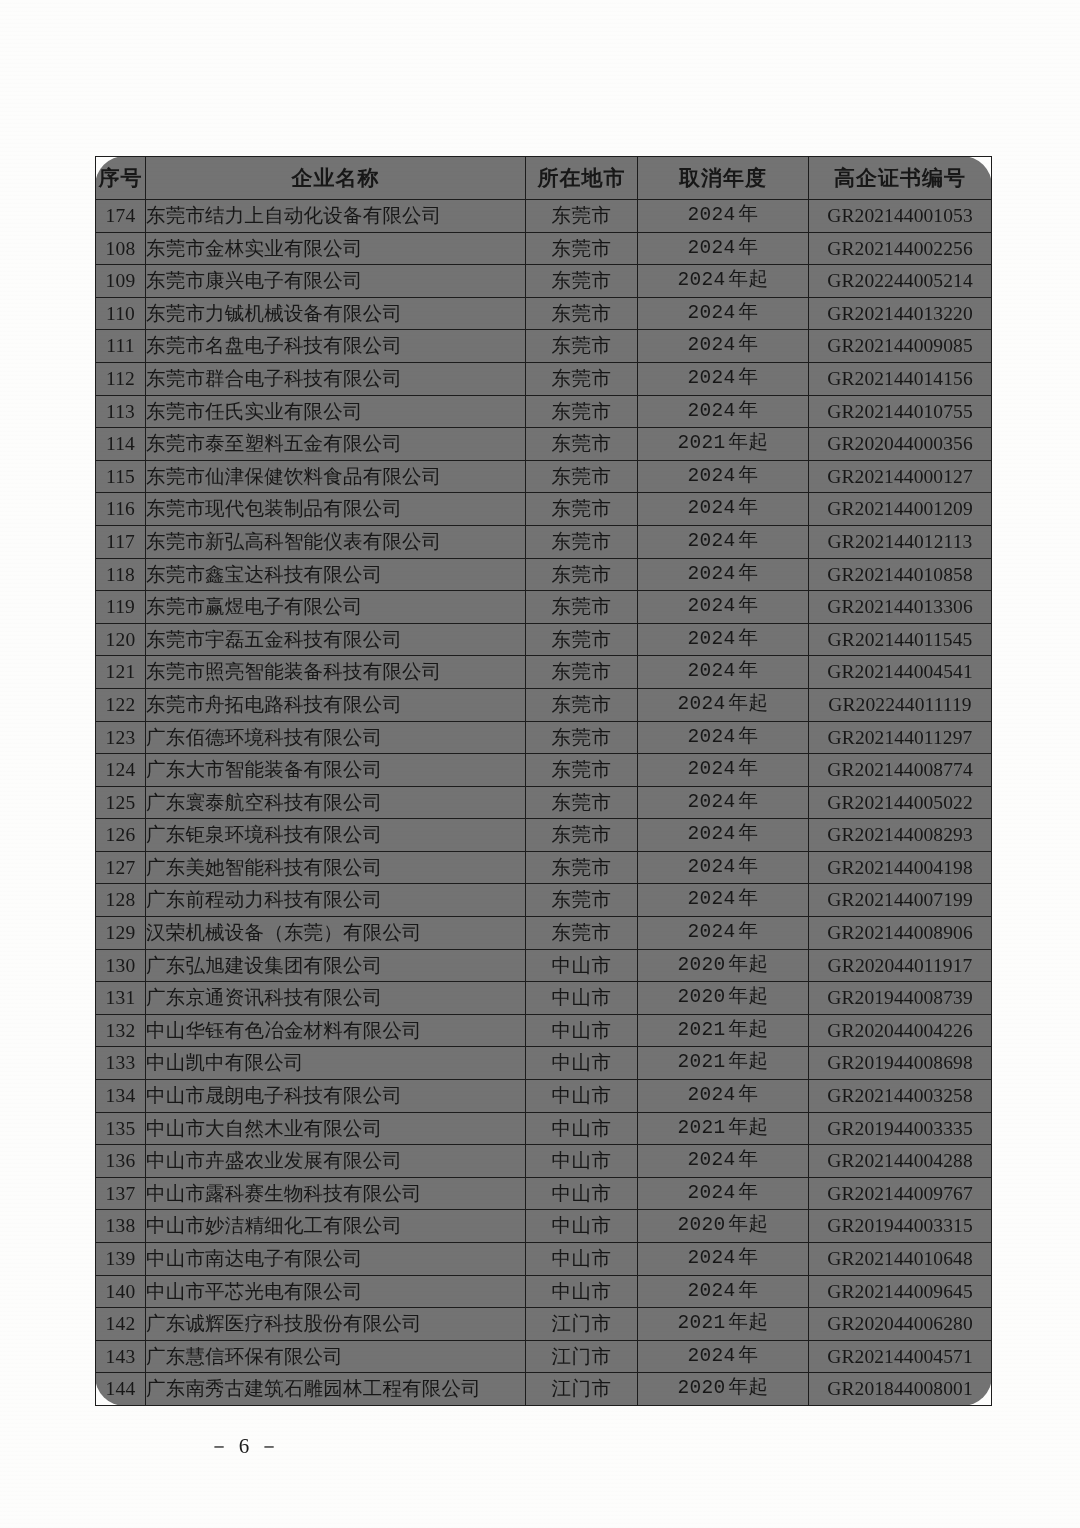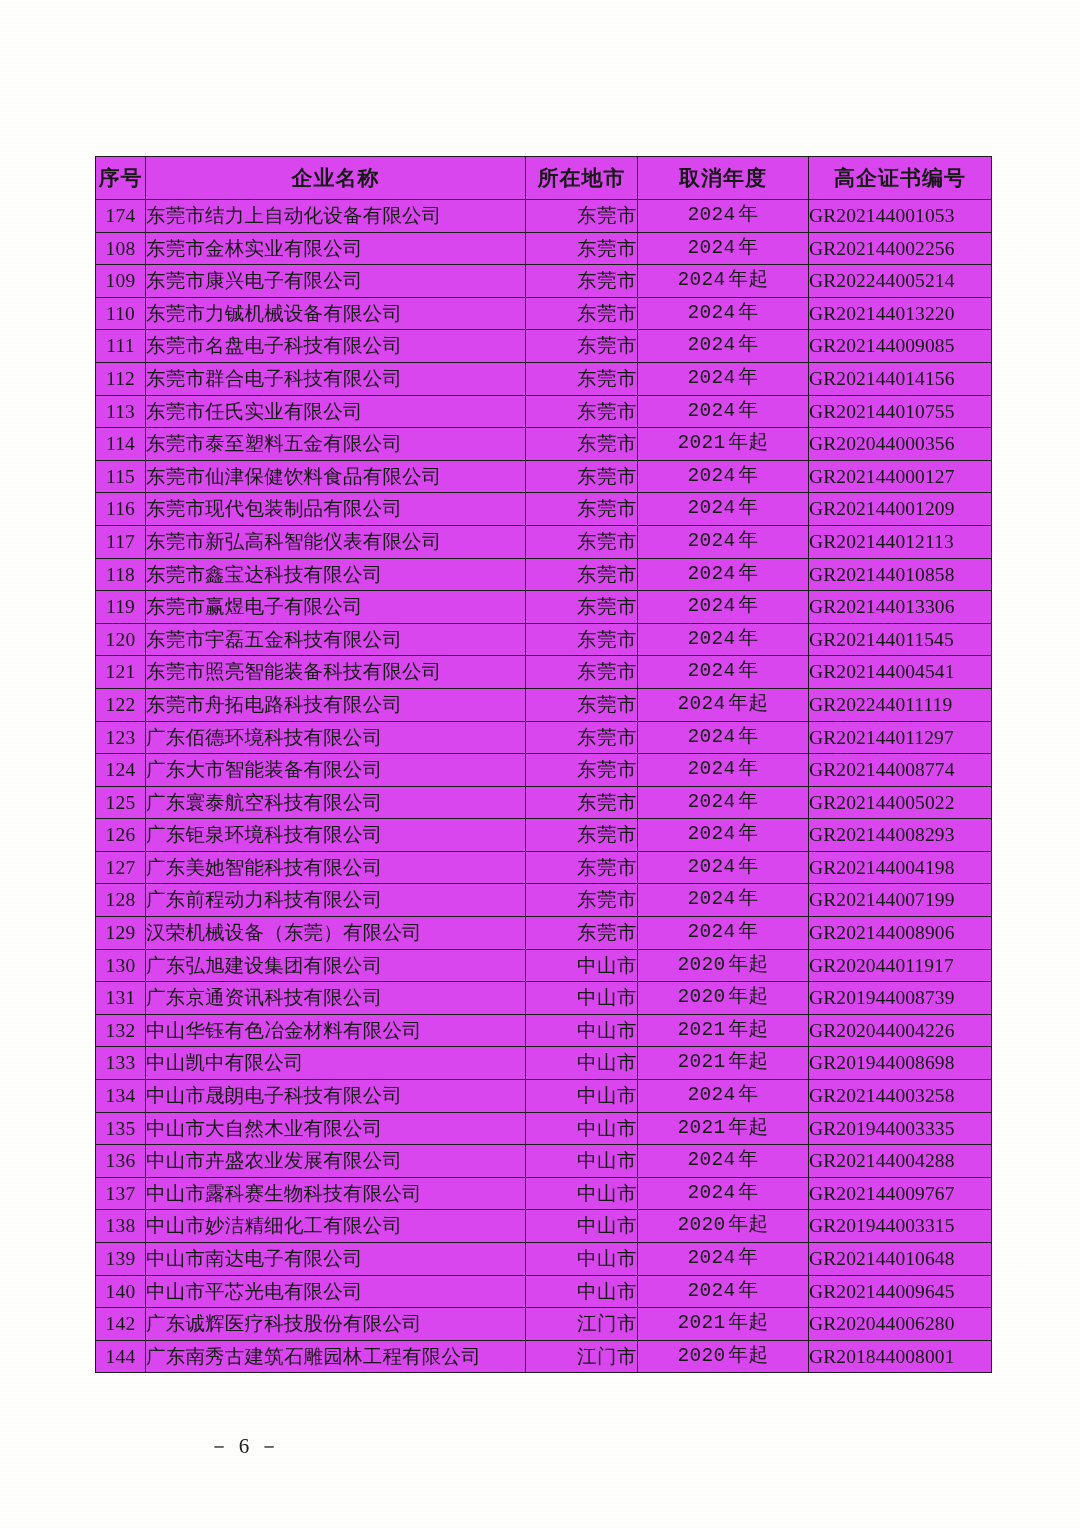--- a/index.html
+++ b/index.html
@@ -26,21 +26,22 @@
   .doc-table-wrap {
     position: absolute;
     left: 95px;
     top: 156px;
     width: 896px;
   }
   table.doc-table {
     border-collapse: collapse;
     width: 896px;
     table-layout: fixed;
-    background: #d946ef;
+    background: #737373;
+    border-radius: 30px;
   }
   table.doc-table col.c-seq    { width: 50px; }
   table.doc-table col.c-name   { width: 380px; }
   table.doc-table col.c-city   { width: 112px; }
   table.doc-table col.c-year   { width: 171px; }
   table.doc-table col.c-cert   { width: 183px; }
 
   table.doc-table th,
   table.doc-table td {
     border: 1px solid #1c1c1c;
@@ -71,37 +72,38 @@
     letter-spacing: 0.2px;
   }
   td.name {
     text-align: left;
     padding-left: 6px;
     font-size: 19.5px;
     letter-spacing: 0.2px;
     margin-top: 31px;
   }
   td.city {
-    text-align: right;
+    text-align: center;
     font-size: 19.5px;
     letter-spacing: 0.5px;
   }
   td.year {
     text-align: center;
     font-size: 19.5px;
     font-family: Liberation Mono, monospace;
   }
   td.year .num {
     letter-spacing: 0.3px;
   }
   td.year .unit {
     margin-left: 3px;
     letter-spacing: 0.5px;
   }
   td.cert {
+    text-align: center;
     font-size: 19.5px;
     letter-spacing: 0.1px;
     margin-left: 45px;
   }
   .page-footer {
     position: absolute;
     left: 95px;
     top: 1432px;
     width: 300px;
     text-align: center;
@@ -391,20 +393,27 @@
             <td class="cert">GR202144009645</td>
           </tr>
           <tr>
             <td class="seq">142</td>
             <td class="name">广东诚辉医疗科技股份有限公司</td>
             <td class="city">江门市</td>
             <td class="year"><span class="num">2021</span><span class="unit">年起</span></td>
             <td class="cert">GR202044006280</td>
           </tr>
           <tr>
+            <td class="seq">143</td>
+            <td class="name">广东慧信环保有限公司</td>
+            <td class="city">江门市</td>
+            <td class="year"><span class="num">2024</span><span class="unit">年</span></td>
+            <td class="cert">GR202144004571</td>
+          </tr>
+          <tr>
             <td class="seq">144</td>
             <td class="name">广东南秀古建筑石雕园林工程有限公司</td>
             <td class="city">江门市</td>
             <td class="year"><span class="num">2020</span><span class="unit">年起</span></td>
             <td class="cert">GR201844008001</td>
           </tr>
         </tbody>
     </table>
   </div>
 

